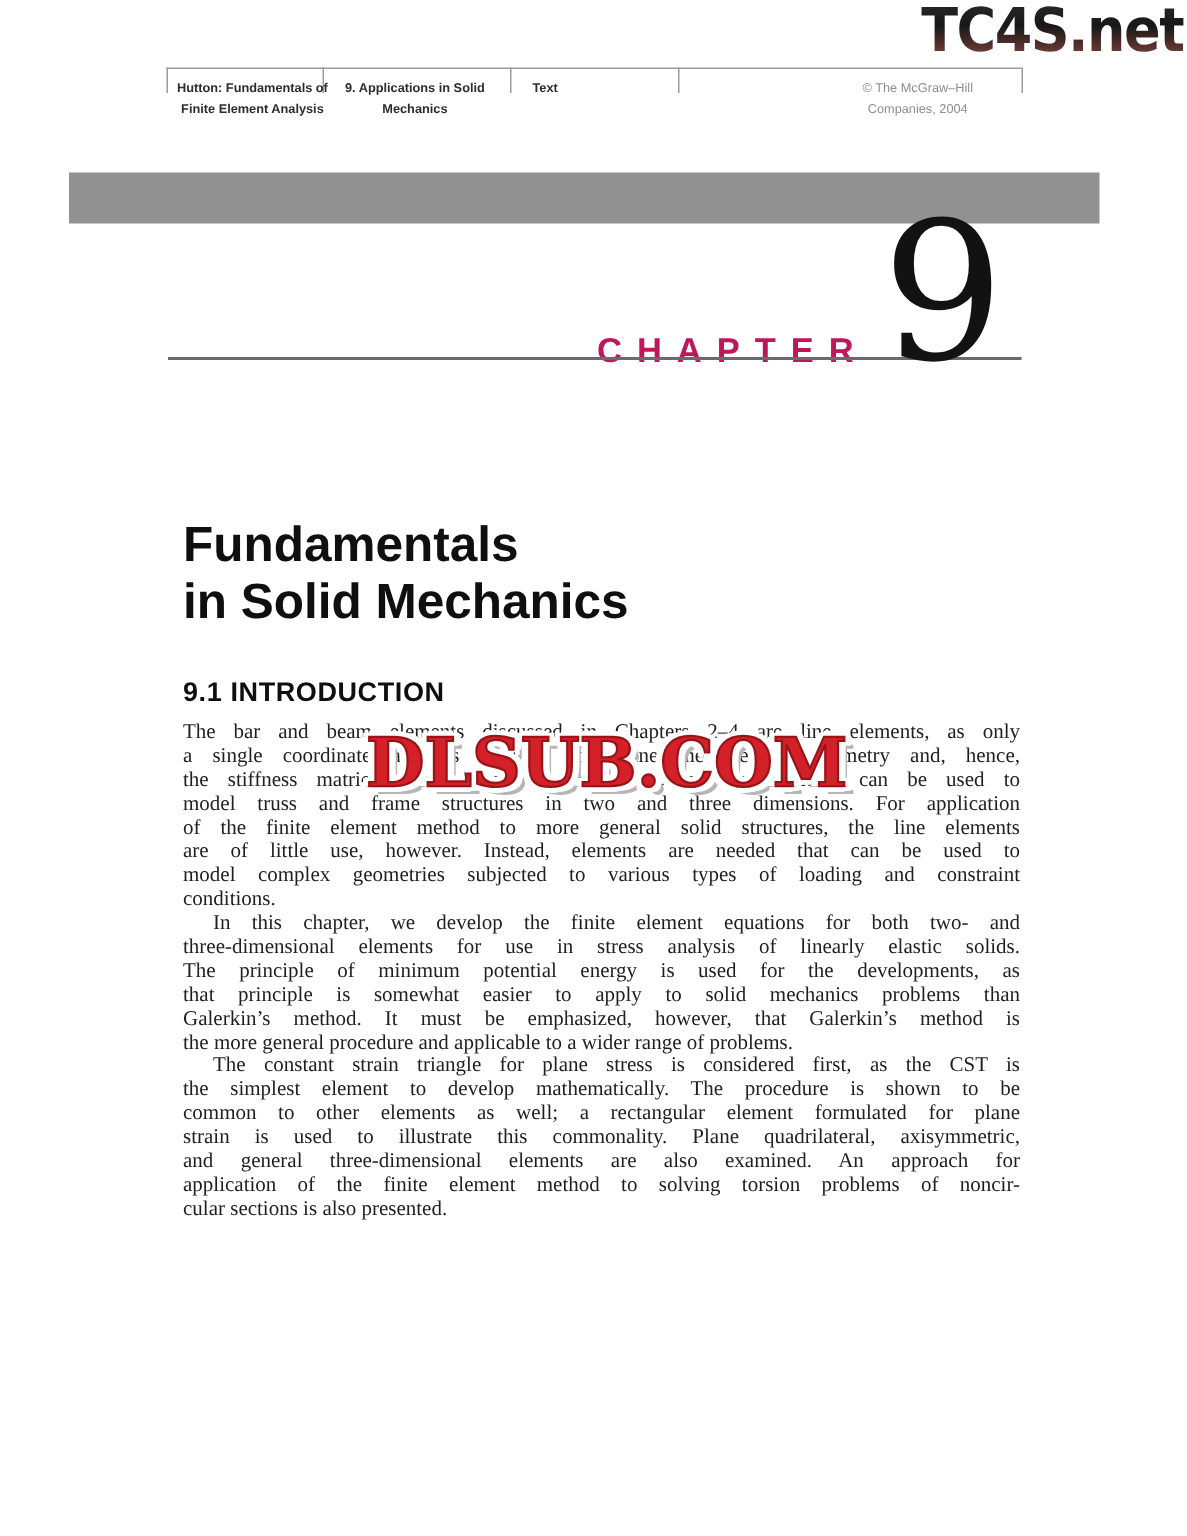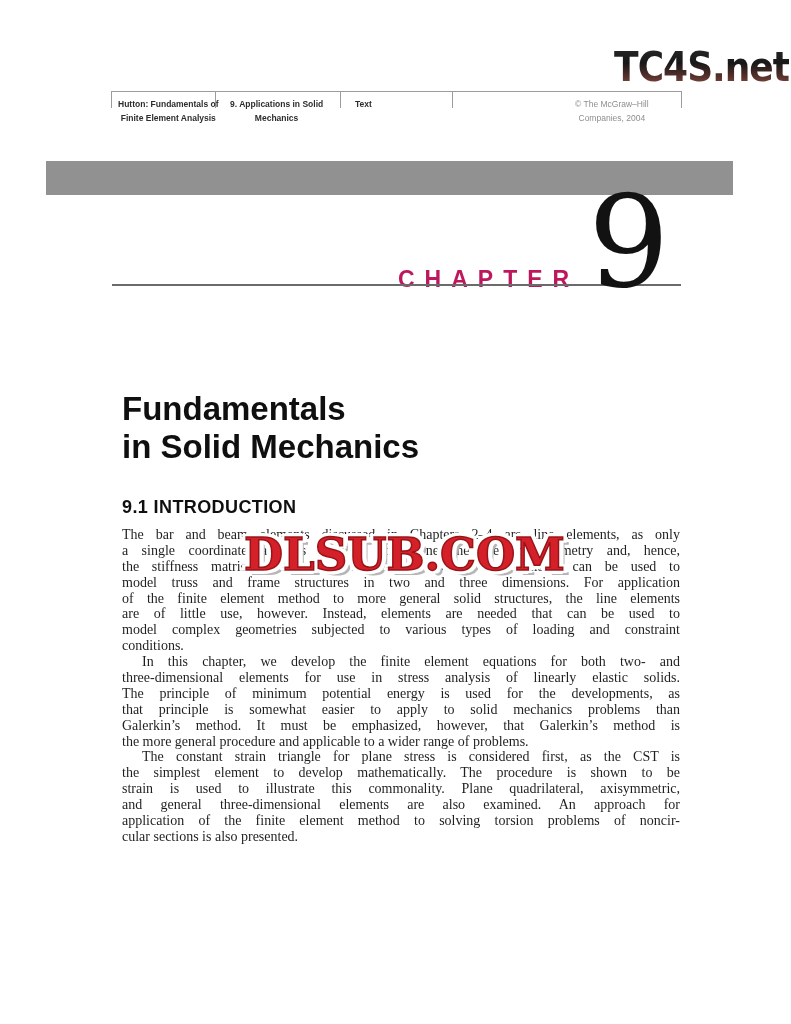--- a/index.html
+++ b/index.html
@@ -1,19 +1,18 @@
 <!DOCTYPE html>
 <html><head>
 <meta charset="utf-8">
 <style>
   html,body{margin:0;padding:0;background:#ffffff;}
   .page{
     position:relative;width:791px;height:839px;background:#ffffff;overflow:hidden;
     font-family:"Liberation Sans",sans-serif;
-    margin-top:46px;
   }
 
   
   .tc4s{position:absolute;top:-2px;right:2px;}
   .tc4s span{
     display:inline-block;
     font-family:"DejaVu Sans",sans-serif;font-weight:bold;font-size:36px;letter-spacing:-1px;
     transform:scaleY(1.12);transform-origin:top;
     background:linear-gradient(180deg,#2b2b2b 0%,#181818 42%,#54302b 70%,#96544a 100%);
     -webkit-background-clip:text;background-clip:text;color:transparent;
@@ -154,20 +153,21 @@
         <div class="bline">In this chapter, we develop the finite element equations for both two- and</div>
         <div class="bline">three-dimensional elements for use in stress analysis of linearly elastic solids.</div>
         <div class="bline">The principle of minimum potential energy is used for the developments, as</div>
         <div class="bline">that principle is somewhat easier to apply to solid mechanics problems than</div>
         <div class="bline">Galerkin’s method. It must be emphasized, however, that Galerkin’s method is</div>
         <div class="bline last">the more general procedure and applicable to a wider range of problems.</div>
       </div>
     <div class="para indent">
         <div class="bline">The constant strain triangle for plane stress is considered first, as the CST is</div>
         <div class="bline">the simplest element to develop mathematically. The procedure is shown to be</div>
+        <div class="bline">common to other elements as well; a rectangular element formulated for plane</div>
         <div class="bline">strain is used to illustrate this commonality. Plane quadrilateral, axisymmetric,</div>
         <div class="bline">and general three-dimensional elements are also examined. An approach for</div>
         <div class="bline">application of the finite element method to solving torsion problems of noncir-</div>
         <div class="bline last">cular sections is also presented.</div>
       </div>
   </div>
 
   <div class="dlsub">
     <span class="halo">DLSUB.COM</span>
     <span class="fill">DLSUB.COM</span>

